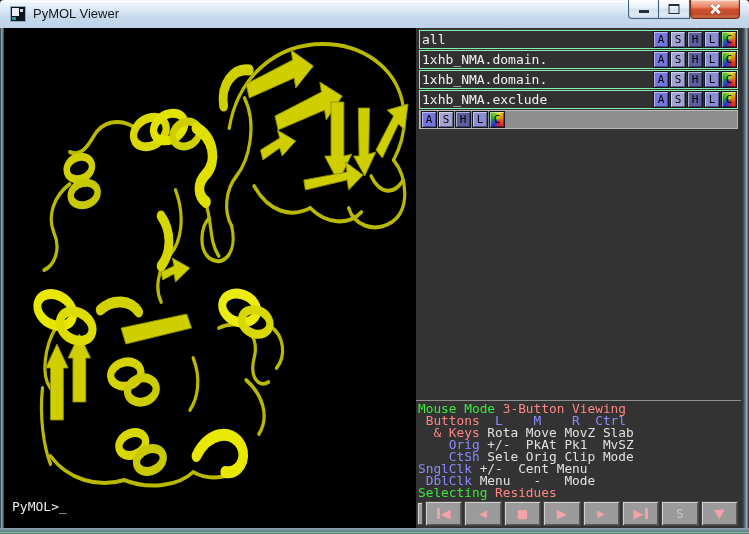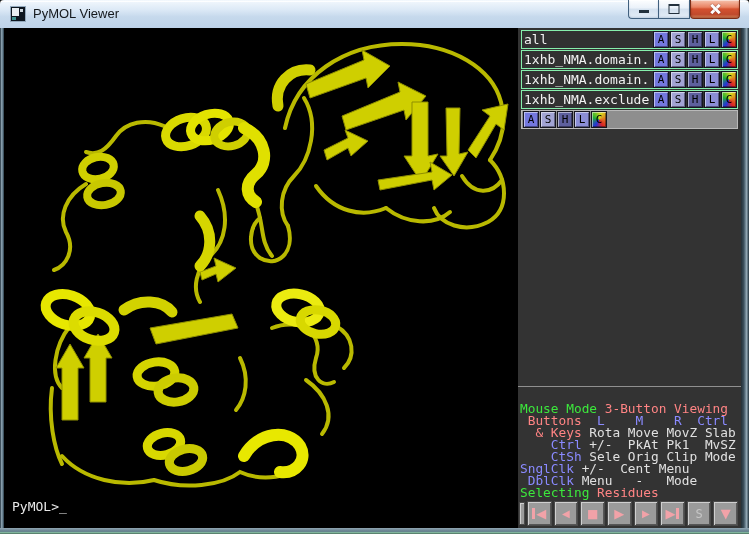--- a/index.html
+++ b/index.html
@@ -35,21 +35,21 @@
   .glyph-close::after{transform:rotate(-45deg);}
   
   .b-left{position:absolute;left:0;top:28px;bottom:6px;width:4px;
     background:linear-gradient(90deg,#1d2d38 0%,#8ea4b2 40%,#5a7383 75%,#22333e 100%);}
   .b-right{position:absolute;right:0;top:28px;bottom:6px;width:8px;
     background:linear-gradient(90deg,#242f36 0%,#3c505d 35%,#92a8b5 70%,#20303a 100%);}
   .b-bottom{position:absolute;left:0;right:0;bottom:0;height:6px;
     background:linear-gradient(180deg,#91a6b2 0%,#627c8c 55%,#8fd0a5 85%,#17242c 100%);}
   
   .client{position:absolute;left:4px;right:8px;top:28px;bottom:6px;display:flex;background:#000;}
-  .viewport{position:relative;width:514px;height:100%;background:#000;overflow:hidden;}
+  .viewport{position:relative;width:412px;height:100%;background:#000;overflow:hidden;}
   .viewport svg{display:block;width:100%;height:100%;}
   .prompt{position:absolute;left:8px;bottom:14px;font-family:"DejaVu Sans Mono",monospace;
     font-size:13px;color:var(--prompt-text,#e8e8e8);white-space:pre;}
   
   .sidebar{flex:1;background:var(--sidebar-bg,#333);display:flex;flex-direction:column;min-width:0;}
   .obj-list{padding:2px 3px 0 3px;}
   .obj-row{display:flex;align-items:stretch;height:17px;margin-bottom:1px;background:var(--row-bg,#313131);
     border:1px solid #86efac;cursor:pointer;}
   .obj-row[data-selected="true"]{background:var(--row-selected,#8e8e8e);border-color:#b9b9b9;}
   .obj-name{flex:1;min-width:0;overflow:hidden;white-space:pre;color:#f2f2f2;
@@ -58,21 +58,21 @@
   .ab{width:16px;height:17px;box-sizing:border-box;margin-left:1px;display:flex;align-items:center;justify-content:center;
     font-family:"DejaVu Sans Mono",monospace;font-size:11px;color:#000;cursor:pointer;
     border:1px solid #15151f;box-shadow:inset 1px 1px 0 rgba(255,255,255,.5), inset -1px -1px 0 rgba(0,0,0,.4);}
   .ab-a{background:var(--btn-a,#7478de);}
   .ab-s{background:var(--btn-s,#a2a4d4);}
   .ab-h{background:var(--btn-h,#5e609e);}
   .ab-l{background:var(--btn-l,#8b8ed6);}
   .ab-c{background:conic-gradient(from 210deg,#2633d8,#1fae2f 80deg,#d8d81f 170deg,#e07a1e 230deg,#da2525 300deg,#2633d8);}
   .spacer{flex:1;}
   
-  .mouse-panel{border-top:1px solid #909090;padding:16px 0 2px 2px;}
+  .mouse-panel{border-top:1px solid #909090;padding:2px 0 2px 2px;}
   .mline{font-family:"DejaVu Sans Mono",monospace;font-size:12.8px;line-height:12px;white-space:pre;}
   .mline span{white-space:pre;}
   [data-color="green"]{color:var(--green,#3ce83c);}
   [data-color="salmon"]{color:var(--salmon,#ff8484);}
   [data-color="violet"]{color:var(--violet,#8a8aff);}
   [data-color="text"]{color:var(--panel-text,#e0e0e0);}
   
   .vcr{display:flex;align-items:center;gap:2px;padding:1px 3px 3px 1px;height:27px;box-sizing:border-box;}
   .vcr-sliver{width:4px;align-self:stretch;background:var(--vcr-face,#9b9b9b);
     border:1px solid #4a4a4a;box-shadow:inset 1px 1px 0 #cfcfcf;}
@@ -231,21 +231,21 @@
           </span>
         </div>
       </div>
 
       <div class="spacer"></div>
 
       <div class="mouse-panel">
         <div class="mline"><span data-color="green">Mouse Mode </span><span data-color="salmon">3-Button Viewing</span></div>
         <div class="mline"><span data-color="salmon"> Buttons </span><span data-color="violet"> L    M    R  Ctrl</span></div>
         <div class="mline"><span data-color="salmon">  &amp; Keys </span><span data-color="text">Rota Move MovZ Slab</span></div>
-        <div class="mline"><span data-color="violet">    Ctrl </span><span data-color="text">+/-  PkAt Pk1  MvSZ</span></div>
+        <div class="mline"><span data-color="violet">    Orig </span><span data-color="text">+/-  PkAt Pk1  MvSZ</span></div>
         <div class="mline"><span data-color="violet">    CtSh </span><span data-color="text">Sele Orig Clip Mode</span></div>
         <div class="mline"><span data-color="violet">SnglClk </span><span data-color="text">+/-  Cent Menu</span></div>
         <div class="mline"><span data-color="violet"> DblClk </span><span data-color="text">Menu   -   Mode</span></div>
         <div class="mline"><span data-color="green">Selecting </span><span data-color="salmon">Residues</span></div>
       </div>
 
       <div class="vcr">
         <span class="vcr-sliver"></span>
         <div class="vcr-btn">
             <span class="bar"></span>

